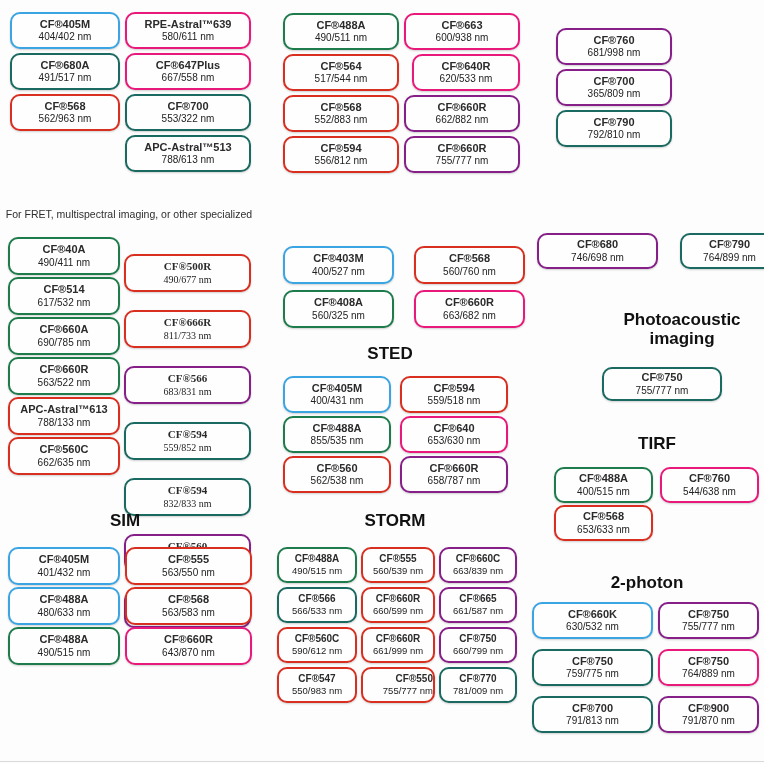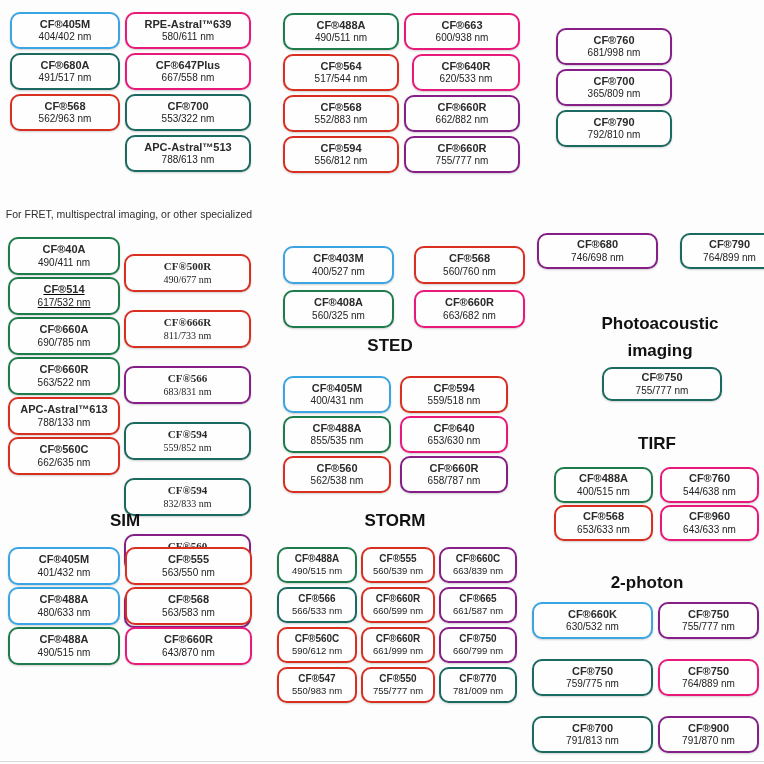--- a/index.html
+++ b/index.html
@@ -114,21 +114,21 @@
         <div class="pill-sub">792/810 nm</div>
       </div>
     </div>
 
   <div class="section-sub" style="left:0px;top:208px;width:258px;">For FRET, multispectral imaging, or other specialized</div>
   <div class="pill-grid" style="left:8px;top:237px;grid-template-columns:112px;gap:2px;--h:34px;">
       <div class="pill" style="border-color: rgb(30, 123, 75); height: 34px;">
         <div class="pill-name">CF®40A</div>
         <div class="pill-sub">490/411 nm</div>
       </div>
-      <div class="pill" style="border-color: rgb(30, 123, 75); height: 34px; text-decoration: underline;">
+      <div class="pill" style="border-color: rgb(30, 123, 75); height: 34px;">
         <div class="pill-name">CF®514</div>
         <div class="pill-sub">617/532 nm</div>
       </div>
       <div class="pill" style="border-color: rgb(30, 123, 75); height: 34px;">
         <div class="pill-name">CF®660A</div>
         <div class="pill-sub">690/785 nm</div>
       </div>
       <div class="pill" style="border-color: rgb(30, 123, 75); height: 34px;">
         <div class="pill-name">CF®660R</div>
         <div class="pill-sub">563/522 nm</div>
@@ -196,21 +196,21 @@
       <div class="pill" style="border-color: rgb(134, 32, 136); height: 32px;">
         <div class="pill-name">CF®680</div>
         <div class="pill-sub">746/698 nm</div>
       </div>
       <div class="pill" style="border-color: rgb(26, 106, 97); height: 32px;">
         <div class="pill-name">CF®790</div>
         <div class="pill-sub">764/899 nm</div>
       </div>
     </div>
 
-  <div class="section-title" style="left:295px;top:336px;width:190px;">STED</div>
+  <div class="section-title" style="left:295px;top:344px;width:190px;">STED</div>
   <div class="pill-grid" style="left:283px;top:376px;grid-template-columns:108px 108px;gap:3px 9px;--h:33px;">
       <div class="pill" style="border-color: rgb(58, 165, 226); height: 33px;">
         <div class="pill-name">CF®405M</div>
         <div class="pill-sub">400/431 nm</div>
       </div>
       <div class="pill" style="border-color: rgb(217, 47, 33); height: 33px;">
         <div class="pill-name">CF®594</div>
         <div class="pill-sub">559/518 nm</div>
       </div>
       <div class="pill" style="border-color: rgb(30, 123, 75); height: 33px;">
@@ -224,45 +224,41 @@
       <div class="pill" style="border-color: rgb(217, 47, 33); height: 33px;">
         <div class="pill-name">CF®560</div>
         <div class="pill-sub">562/538 nm</div>
       </div>
       <div class="pill" style="border-color: rgb(134, 32, 136); height: 33px;">
         <div class="pill-name">CF®660R</div>
         <div class="pill-sub">658/787 nm</div>
       </div>
     </div>
 
-  <div class="section-title" style="left:578px;top:310px;width:164px;line-height:27px;">Photoacoustic imaging</div>
+  <div class="section-title" style="left:600px;top:310px;width:164px;line-height:19px;">Photoacoustic imaging</div>
   <div class="pill-grid" style="left:602px;top:367px;grid-template-columns:120px;gap:2px;--h:30px;">
       <div class="pill" style="border-color: rgb(26, 106, 97); height: 30px;">
         <div class="pill-name">CF®750</div>
         <div class="pill-sub">755/777 nm</div>
       </div>
     </div>
 
   <div class="section-title" style="left:607px;top:434px;width:100px;">TIRF</div>
   <div class="pill-grid" style="left:554px;top:467px;grid-template-columns:99px 99px;gap:2px 7px;--h:32px;">
       <div class="pill" style="border-color: rgb(30, 123, 75); height: 32px;">
         <div class="pill-name">CF®488A</div>
         <div class="pill-sub">400/515 nm</div>
       </div>
       <div class="pill" style="border-color: rgb(233, 25, 123); height: 32px;">
         <div class="pill-name">CF®760</div>
         <div class="pill-sub">544/638 nm</div>
       </div>
       <div class="pill" style="border-color: rgb(217, 47, 33); height: 32px;">
         <div class="pill-name">CF®568</div>
         <div class="pill-sub">653/633 nm</div>
-      </div>
-      <div class="pill" style="border-color: rgb(233, 25, 123); height: 32px;">
-        <div class="pill-name">CF®960</div>
-        <div class="pill-sub">643/633 nm</div>
       </div>
     </div>
 
   <div class="section-title" style="left:57px;top:511px;width:136px;">SIM</div>
   <div class="pill-grid" style="left:8px;top:547px;grid-template-columns:112px 127px;gap:2px 5px;--h:34px;">
       <div class="pill" style="border-color: rgb(58, 165, 226); height: 34px;">
         <div class="pill-name">CF®405M</div>
         <div class="pill-sub">401/432 nm</div>
       </div>
       <div class="pill" style="border-color: rgb(217, 47, 33); height: 34px;">
@@ -322,32 +318,32 @@
         <div class="pill-sub">661/999 nm</div>
       </div>
       <div class="pill" style="border-color: rgb(134, 32, 136); height: 32px;">
         <div class="pill-name">CF®750</div>
         <div class="pill-sub">660/799 nm</div>
       </div>
       <div class="pill" style="border-color: rgb(217, 47, 33); height: 32px;">
         <div class="pill-name">CF®547</div>
         <div class="pill-sub">550/983 nm</div>
       </div>
-      <div class="pill" style="border-color: rgb(217, 47, 33); height: 32px;">
+      <div class="pill" style="border-color: rgb(217, 47, 33); height: 32px; align-items: flex-end;">
         <div class="pill-name">CF®550</div>
         <div class="pill-sub">755/777 nm</div>
       </div>
       <div class="pill" style="border-color: rgb(26, 106, 97); height: 32px;">
         <div class="pill-name">CF®770</div>
         <div class="pill-sub">781/009 nm</div>
       </div>
     </div>
 
   <div class="section-title" style="left:582px;top:573px;width:130px;">2-photon</div>
-  <div class="pill-grid" style="left:532px;top:602px;grid-template-columns:121px 101px;gap:20px 5px;--h:33px;">
+  <div class="pill-grid" style="left:532px;top:602px;grid-template-columns:121px 101px;gap:10px 5px;--h:33px;">
       <div class="pill" style="border-color: rgb(58, 165, 226); height: 33px;">
         <div class="pill-name">CF®660K</div>
         <div class="pill-sub">630/532 nm</div>
       </div>
       <div class="pill" style="border-color: rgb(134, 32, 136); height: 33px;">
         <div class="pill-name">CF®750</div>
         <div class="pill-sub">755/777 nm</div>
       </div>
       <div class="pill" style="border-color: rgb(26, 106, 97); height: 33px;">
         <div class="pill-name">CF®750</div>

